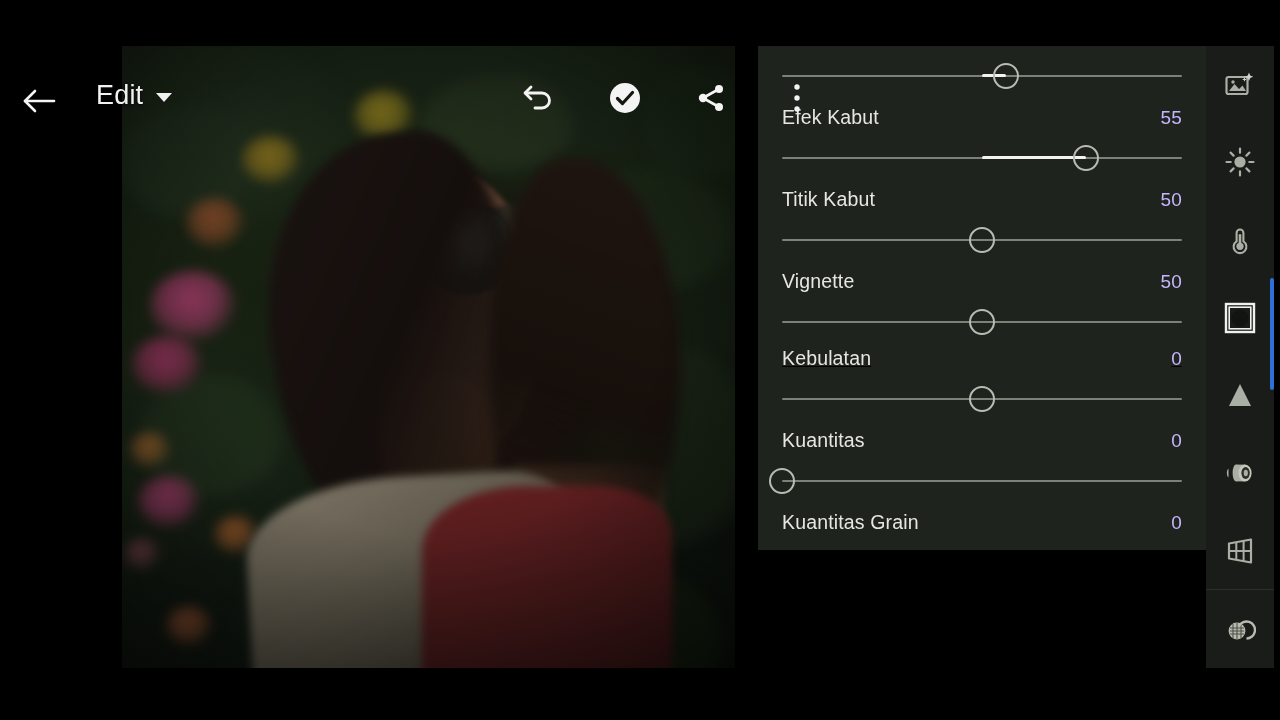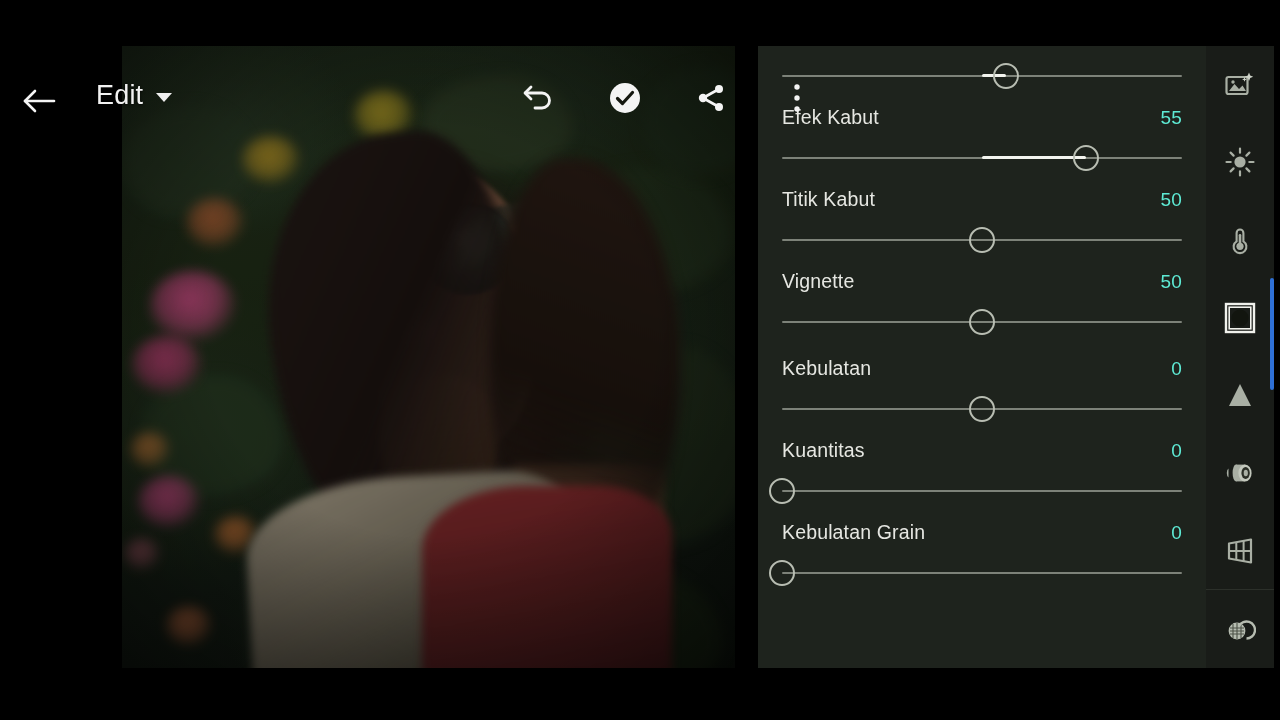--- a/index.html
+++ b/index.html
@@ -85,26 +85,26 @@
                display:flex; align-items:center; justify-content:center; cursor:pointer; }
   .edit-group{ position:absolute; left:96px; top:34px; display:flex; align-items:center;
                gap:13px; cursor:pointer; }
   .edit-label{ color:#f2f2f2; font-size:27px; letter-spacing:.2px; text-shadow:0 1px 3px rgba(0,0,0,.7); }
   .caret{ width:0;height:0;border-left:8px solid transparent;border-right:8px solid transparent;
           border-top:9px solid #f0f0f0; margin-top:4px; }
   .top-actions{ position:absolute; right:0px; top:32px; display:flex; align-items:center; gap:46px; }
   .ta{ width:40px; height:40px; display:flex; align-items:center; justify-content:center; cursor:pointer; }
 
   
-  #panel{ position:absolute; left:758px; top:46px; width:448px; height:622px;
+  #panel{ position:absolute; left:758px; top:46px; width:448px; height:504px;
           background:#1e231d; overflow:hidden; }
   .row{ position:relative; padding:0 24px; }
   .row-head{ display:flex; justify-content:space-between; align-items:baseline;
              color:#e6e7e2; font-size:19.5px; letter-spacing:.15px; }
-  .row-val{ color:#5eead4; font-size:19px; }
+  .row-val{ color:#c4b5fd; font-size:19px; }
   .track-wrap{ position:relative; height:34px; margin-top:12px; }
   .track{ position:absolute; left:0; right:0; top:16px; height:2px; background:#7d8279; border-radius:2px; }
   .fill{ position:absolute; top:14.5px; height:3.5px; background:#f3f4ef; border-radius:2px; }
   .knob{ position:absolute; top:4px; width:26px; height:26px; border-radius:50%;
          border:2.6px solid #b8bdb2; background:transparent; transform:translateX(-13px); cursor:pointer; }
 
   
   #rail{ position:absolute; left:1206px; top:46px; width:68px; height:622px;
          background:#191c18; display:flex; flex-direction:column; align-items:center; }
   .rail-btn{ width:68px; height:81px; display:flex; align-items:center; justify-content:center;
@@ -240,21 +240,21 @@
       <div class="row" style="margin-top: 13px;">
         <div class="row-head">
           <span>Vignette</span>
           <span class="row-val">50</span>
         </div>
         <div class="track-wrap">
           <div class="track"></div>
           <div class="knob" style="left: 200px;"></div>
         </div>
       </div>
-      <div class="row" style="margin-top: 18px;">
+      <div class="row" style="margin-top: 8px; text-decoration: underline;">
         <div class="row-head">
           <span>Kebulatan</span>
           <span class="row-val">0</span>
         </div>
         <div class="track-wrap">
           <div class="track"></div>
           <div class="knob" style="left: 200px;"></div>
         </div>
       </div>
       <div class="row" style="margin-top: 13px;">
@@ -262,21 +262,21 @@
           <span>Kuantitas</span>
           <span class="row-val">0</span>
         </div>
         <div class="track-wrap">
           <div class="track"></div>
           <div class="knob" style="left: 0px; transform: translateX(-13px);"></div>
         </div>
       </div>
       <div class="row" style="margin-top: 13px;">
         <div class="row-head">
-          <span>Kebulatan Grain</span>
+          <span>Kuantitas Grain</span>
           <span class="row-val">0</span>
         </div>
         <div class="track-wrap">
           <div class="track"></div>
           <div class="knob" style="left: 0px; transform: translateX(-13px);"></div>
         </div>
       </div>
     </div>
 
   <div id="rail">

